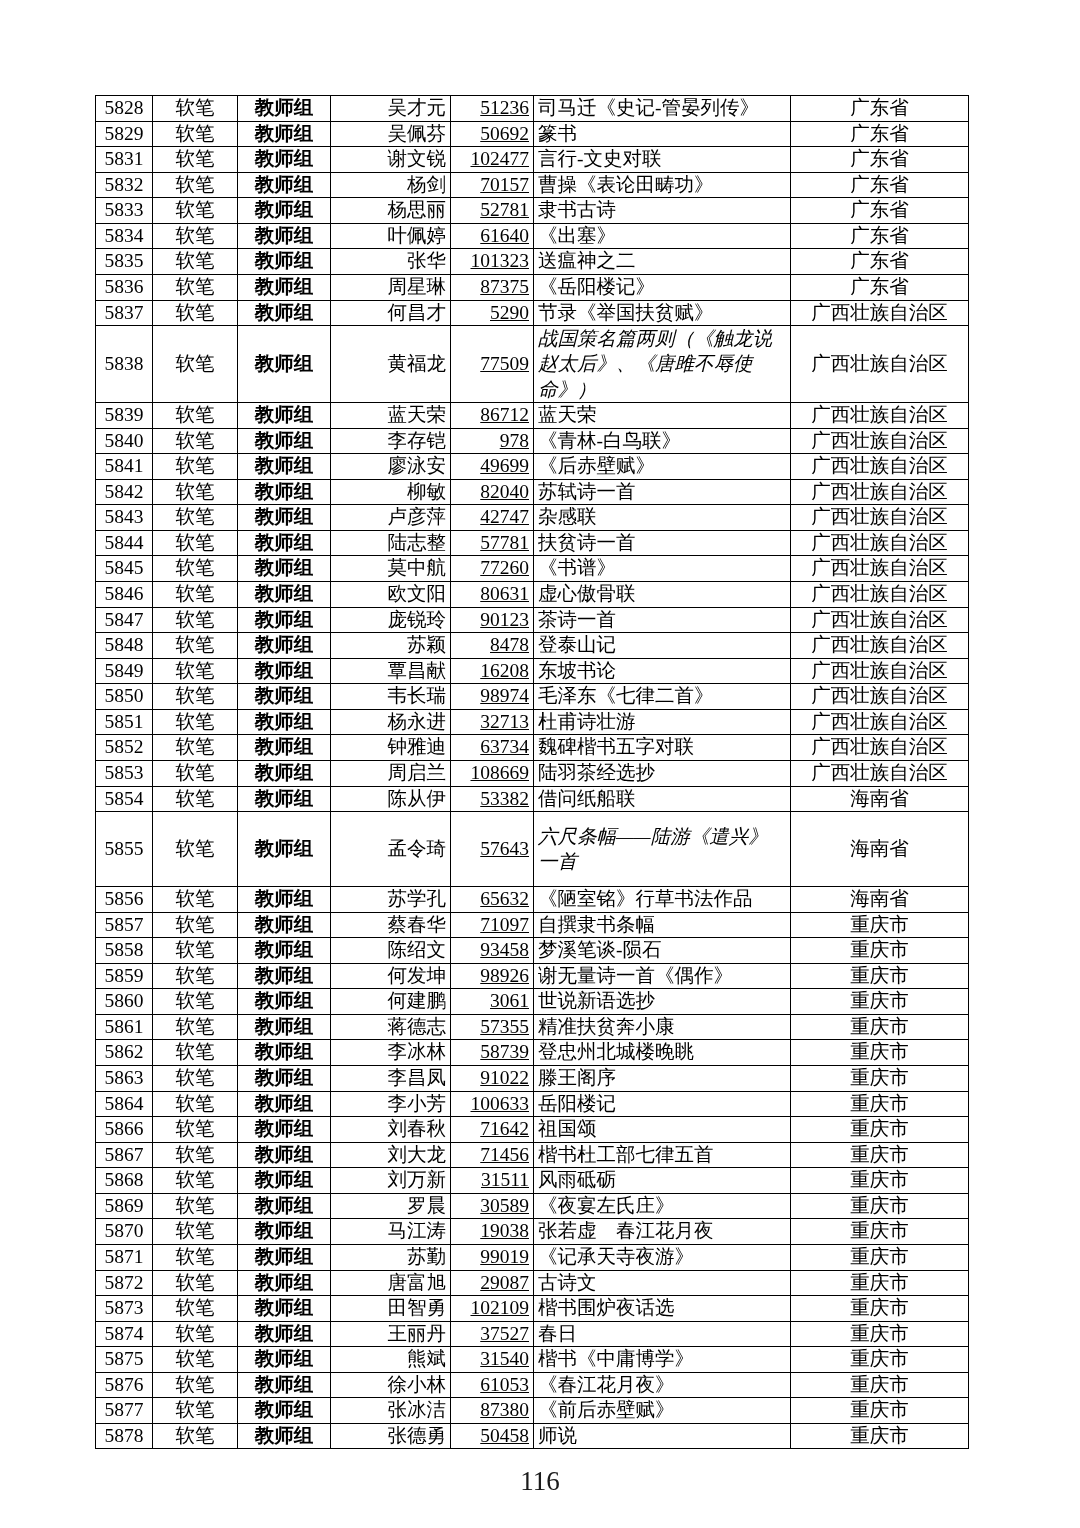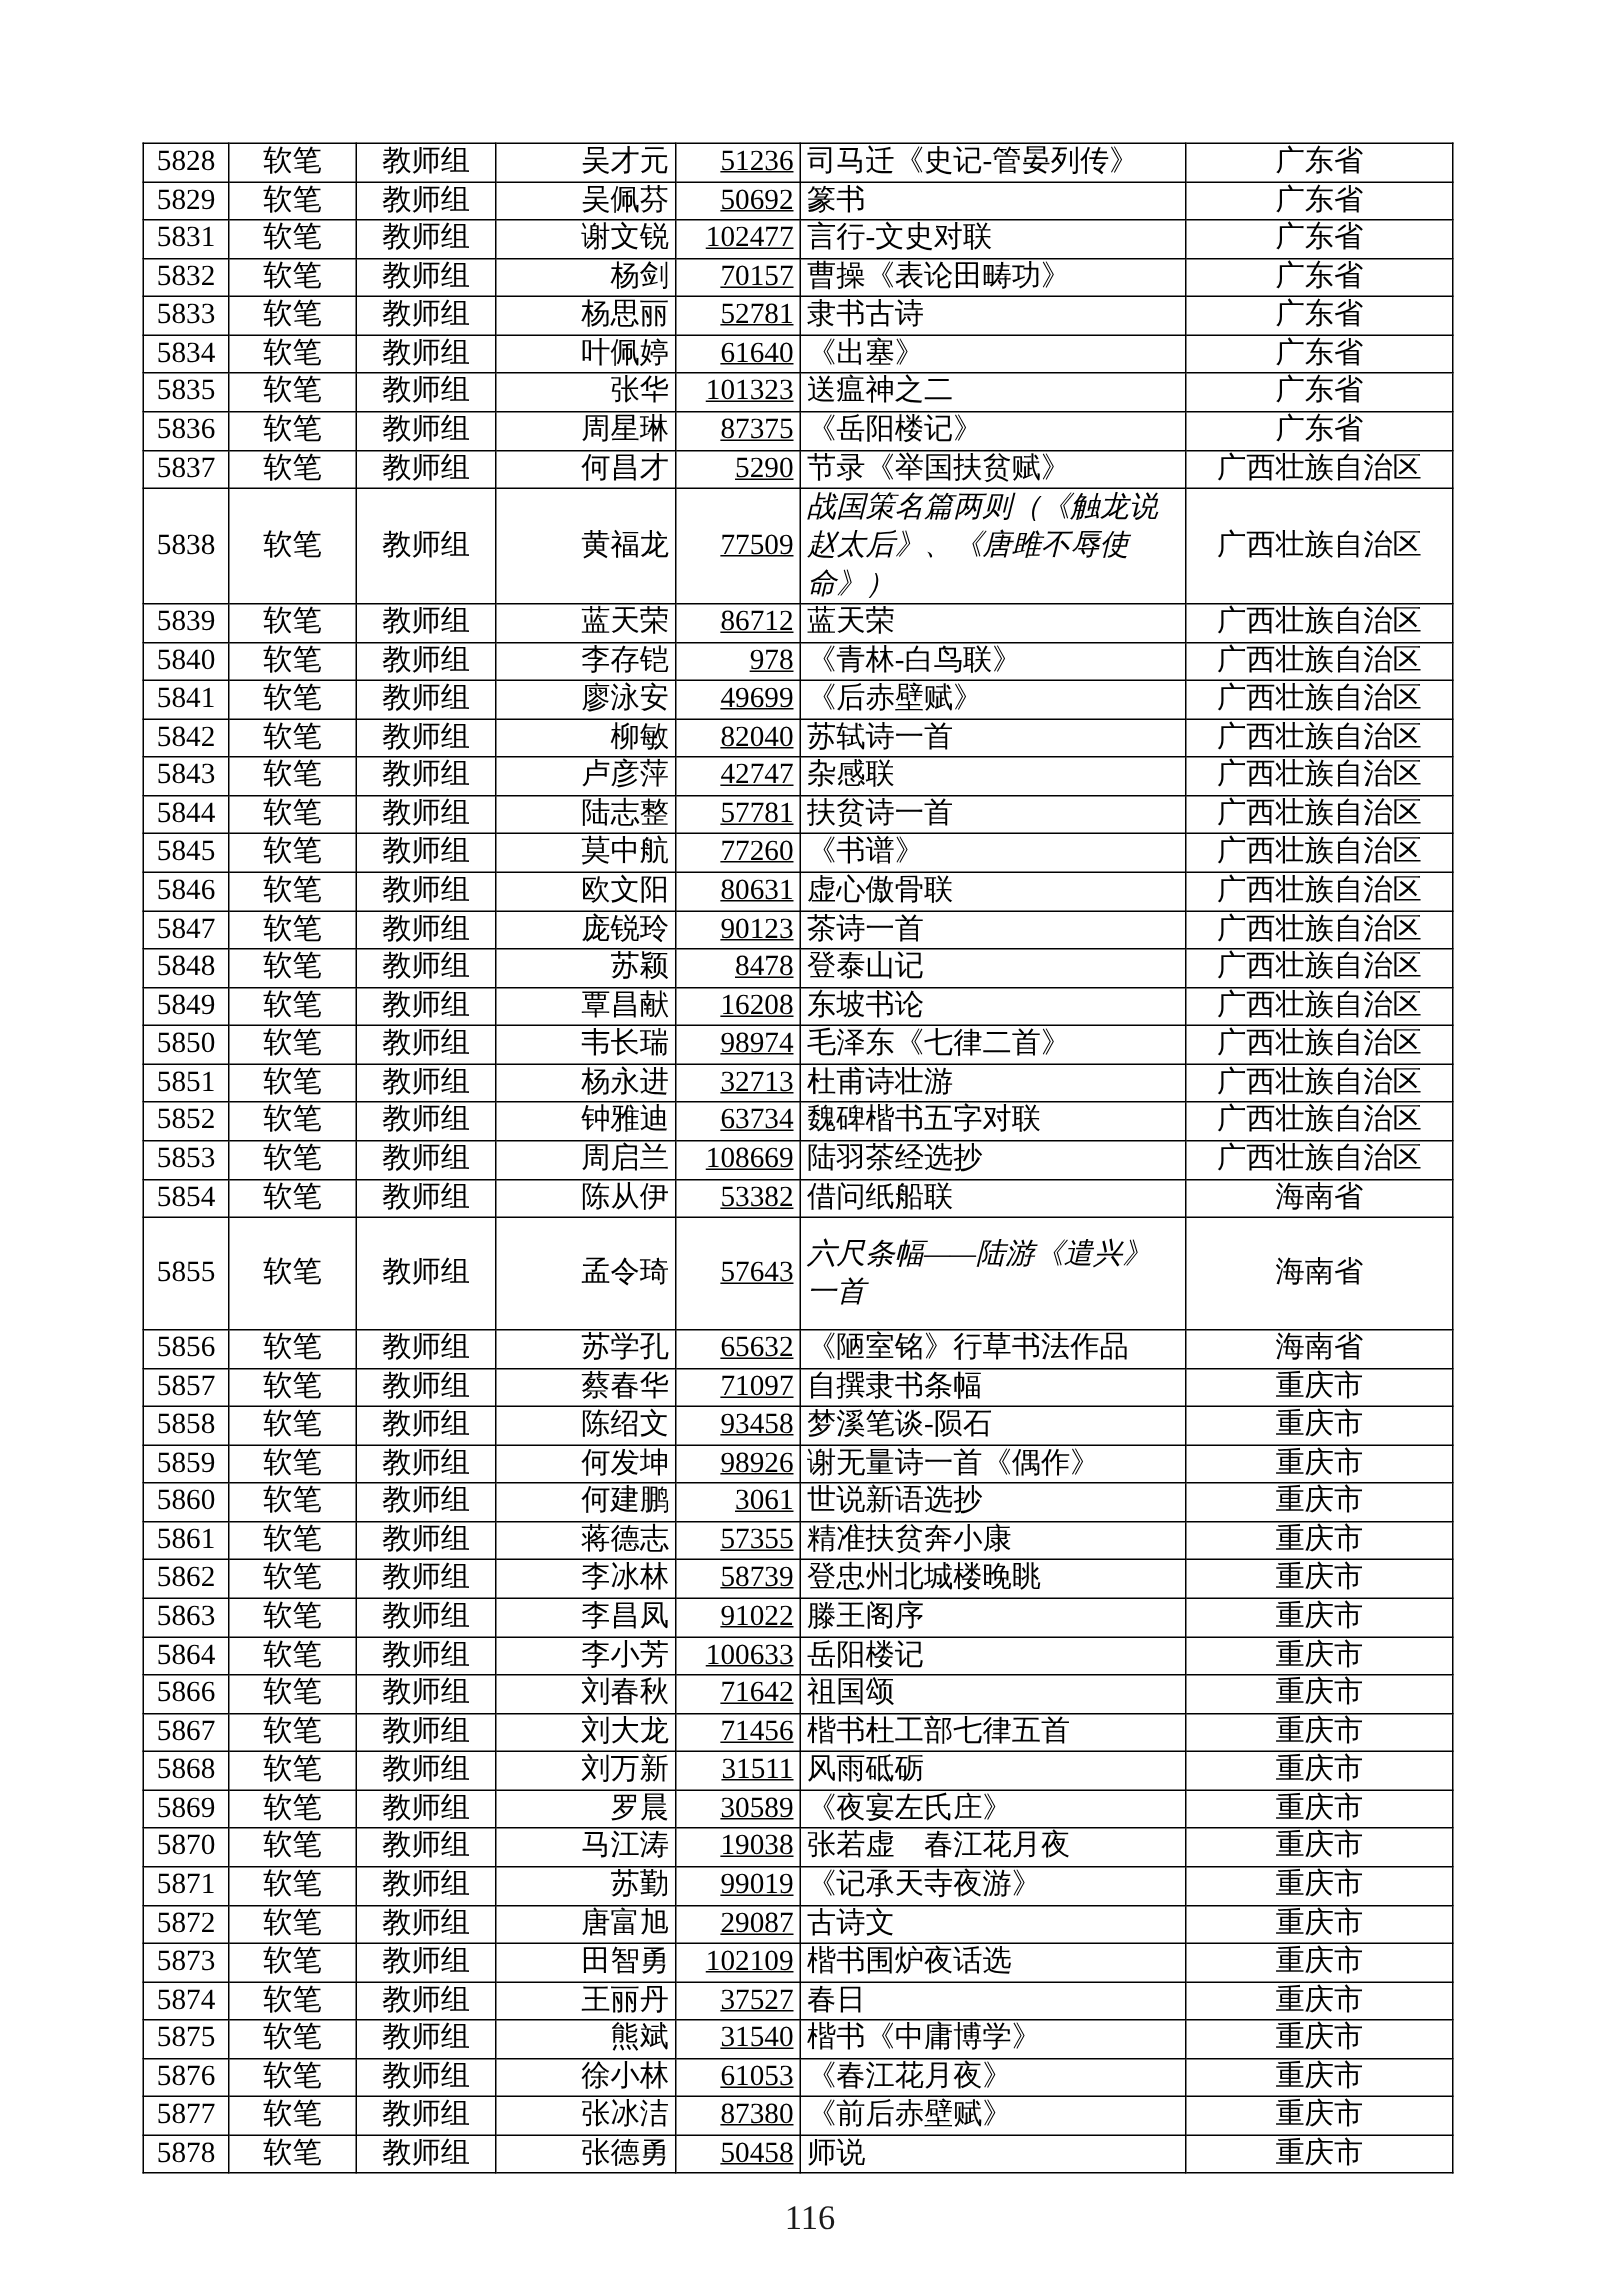--- a/index.html
+++ b/index.html
@@ -48,36 +48,36 @@
   col.c-id    { width: 57px; }
   col.c-type  { width: 85px; }
   col.c-group { width: 93px; }
   col.c-name  { width: 120px; }
   col.c-num   { width: 83px; }
   col.c-work  { width: 257px; }
   col.c-prov  { width: 178px; }
 
   td.cell-id    { text-align: center; }
   td.cell-type  { text-align: center; }
-  td.cell-group { text-align: center; }
+  td.cell-group { text-align: center; font-weight: bold; }
   td.cell-name  { text-align: right; }
   td.cell-num   { text-align: right; text-decoration: underline; }
   td.cell-work  { text-align: left; }
   td.cell-prov  { text-align: center; }
 
   tr.tall td { height: 74px; }
   tr.tall td.cell-work { line-height: 1.30; font-style: italic; }
 
   .page-number {
     position: absolute;
     left: 0;
     top: 1466px;
     width: 1080px;
     text-align: center;
-    font-size: 23px;
+    font-size: 27px;
     font-family: "Liberation Serif", "DejaVu Serif", serif;
     color: #1a1a1a;
   }
 </style>
 </head>
 <body>
 
 <div class="page">
 
   <div class="table-wrap">

